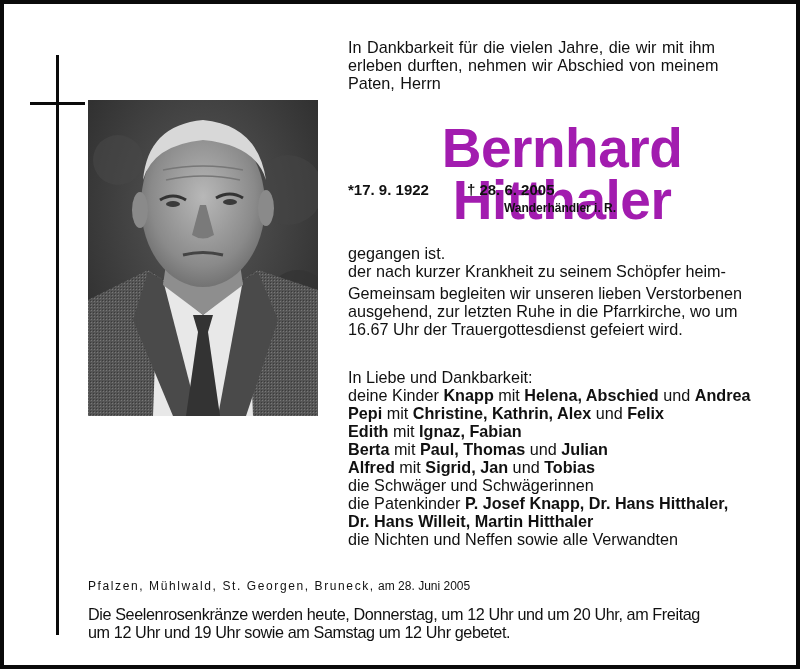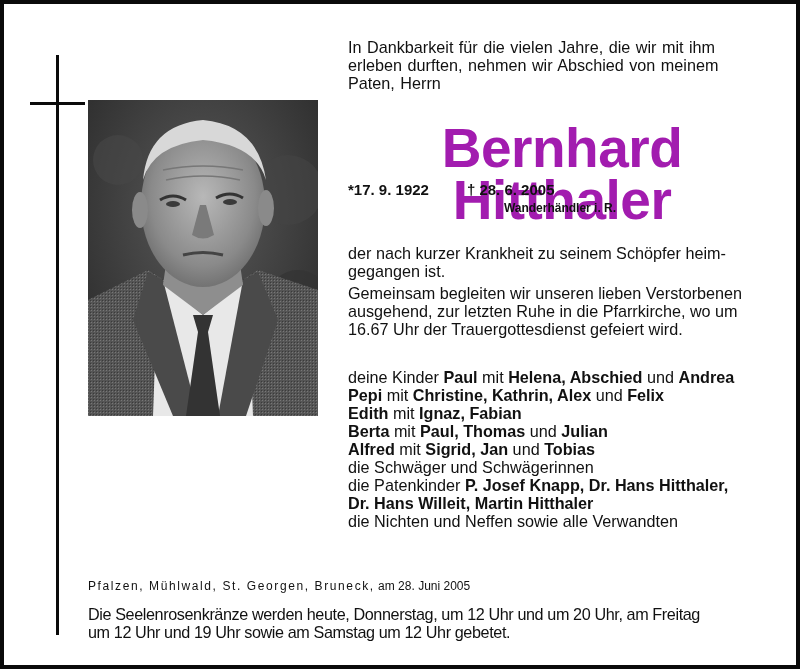--- a/index.html
+++ b/index.html
@@ -102,33 +102,34 @@
   </div>
 
   <div class="name">Bernhard Hitthaler</div>
 
   <div class="dates">
     <span>*17. 9. 1922</span><span class="gap"></span><span>† 28. 6. 2005</span>
   </div>
   <div class="occupation">Wanderhändler i. R.</div>
 
   <div class="col p1">
+    <div class="line">gegangen ist.</div>
     <div class="line">der nach kurzer Krankheit zu seinem Schöpfer heim-</div>
-    <div class="line">gegangen ist.</div>
   </div>
 
   <div class="col p2">
     <div class="line">Gemeinsam begleiten wir unseren lieben Verstorbenen</div>
     <div class="line">ausgehend, zur letzten Ruhe in die Pfarrkirche, wo um</div>
     <div class="line">16.67 Uhr der Trauergottesdienst gefeiert wird.</div>
   </div>
 
   <div class="col p3">
+    <div class="line">In Liebe und Dankbarkeit:</div>
     <div id="mourner-lines">
-        <div class="line"><span>deine Kinder </span><b>Paul</b><span> mit </span><b>Helena, Abschied</b><span> und </span><b>Andrea</b></div>
+        <div class="line"><span>deine Kinder </span><b>Knapp</b><span> mit </span><b>Helena, Abschied</b><span> und </span><b>Andrea</b></div>
         <div class="line"><b>Pepi</b><span> mit </span><b>Christine, Kathrin, Alex</b><span> und </span><b>Felix</b></div>
         <div class="line"><b>Edith</b><span> mit </span><b>Ignaz, Fabian</b></div>
         <div class="line"><b>Berta</b><span> mit </span><b>Paul, Thomas</b><span> und </span><b>Julian</b></div>
         <div class="line"><b>Alfred</b><span> mit </span><b>Sigrid, Jan</b><span> und </span><b>Tobias</b></div>
         <div class="line"><span>die Schwäger und Schwägerinnen</span></div>
         <div class="line"><span>die Patenkinder </span><b>P. Josef Knapp, Dr. Hans Hitthaler,</b></div>
         <div class="line"><b>Dr. Hans Willeit, Martin Hitthaler</b></div>
         <div class="line"><span>die Nichten und Neffen sowie alle Verwandten</span></div>
       </div>
   </div>

